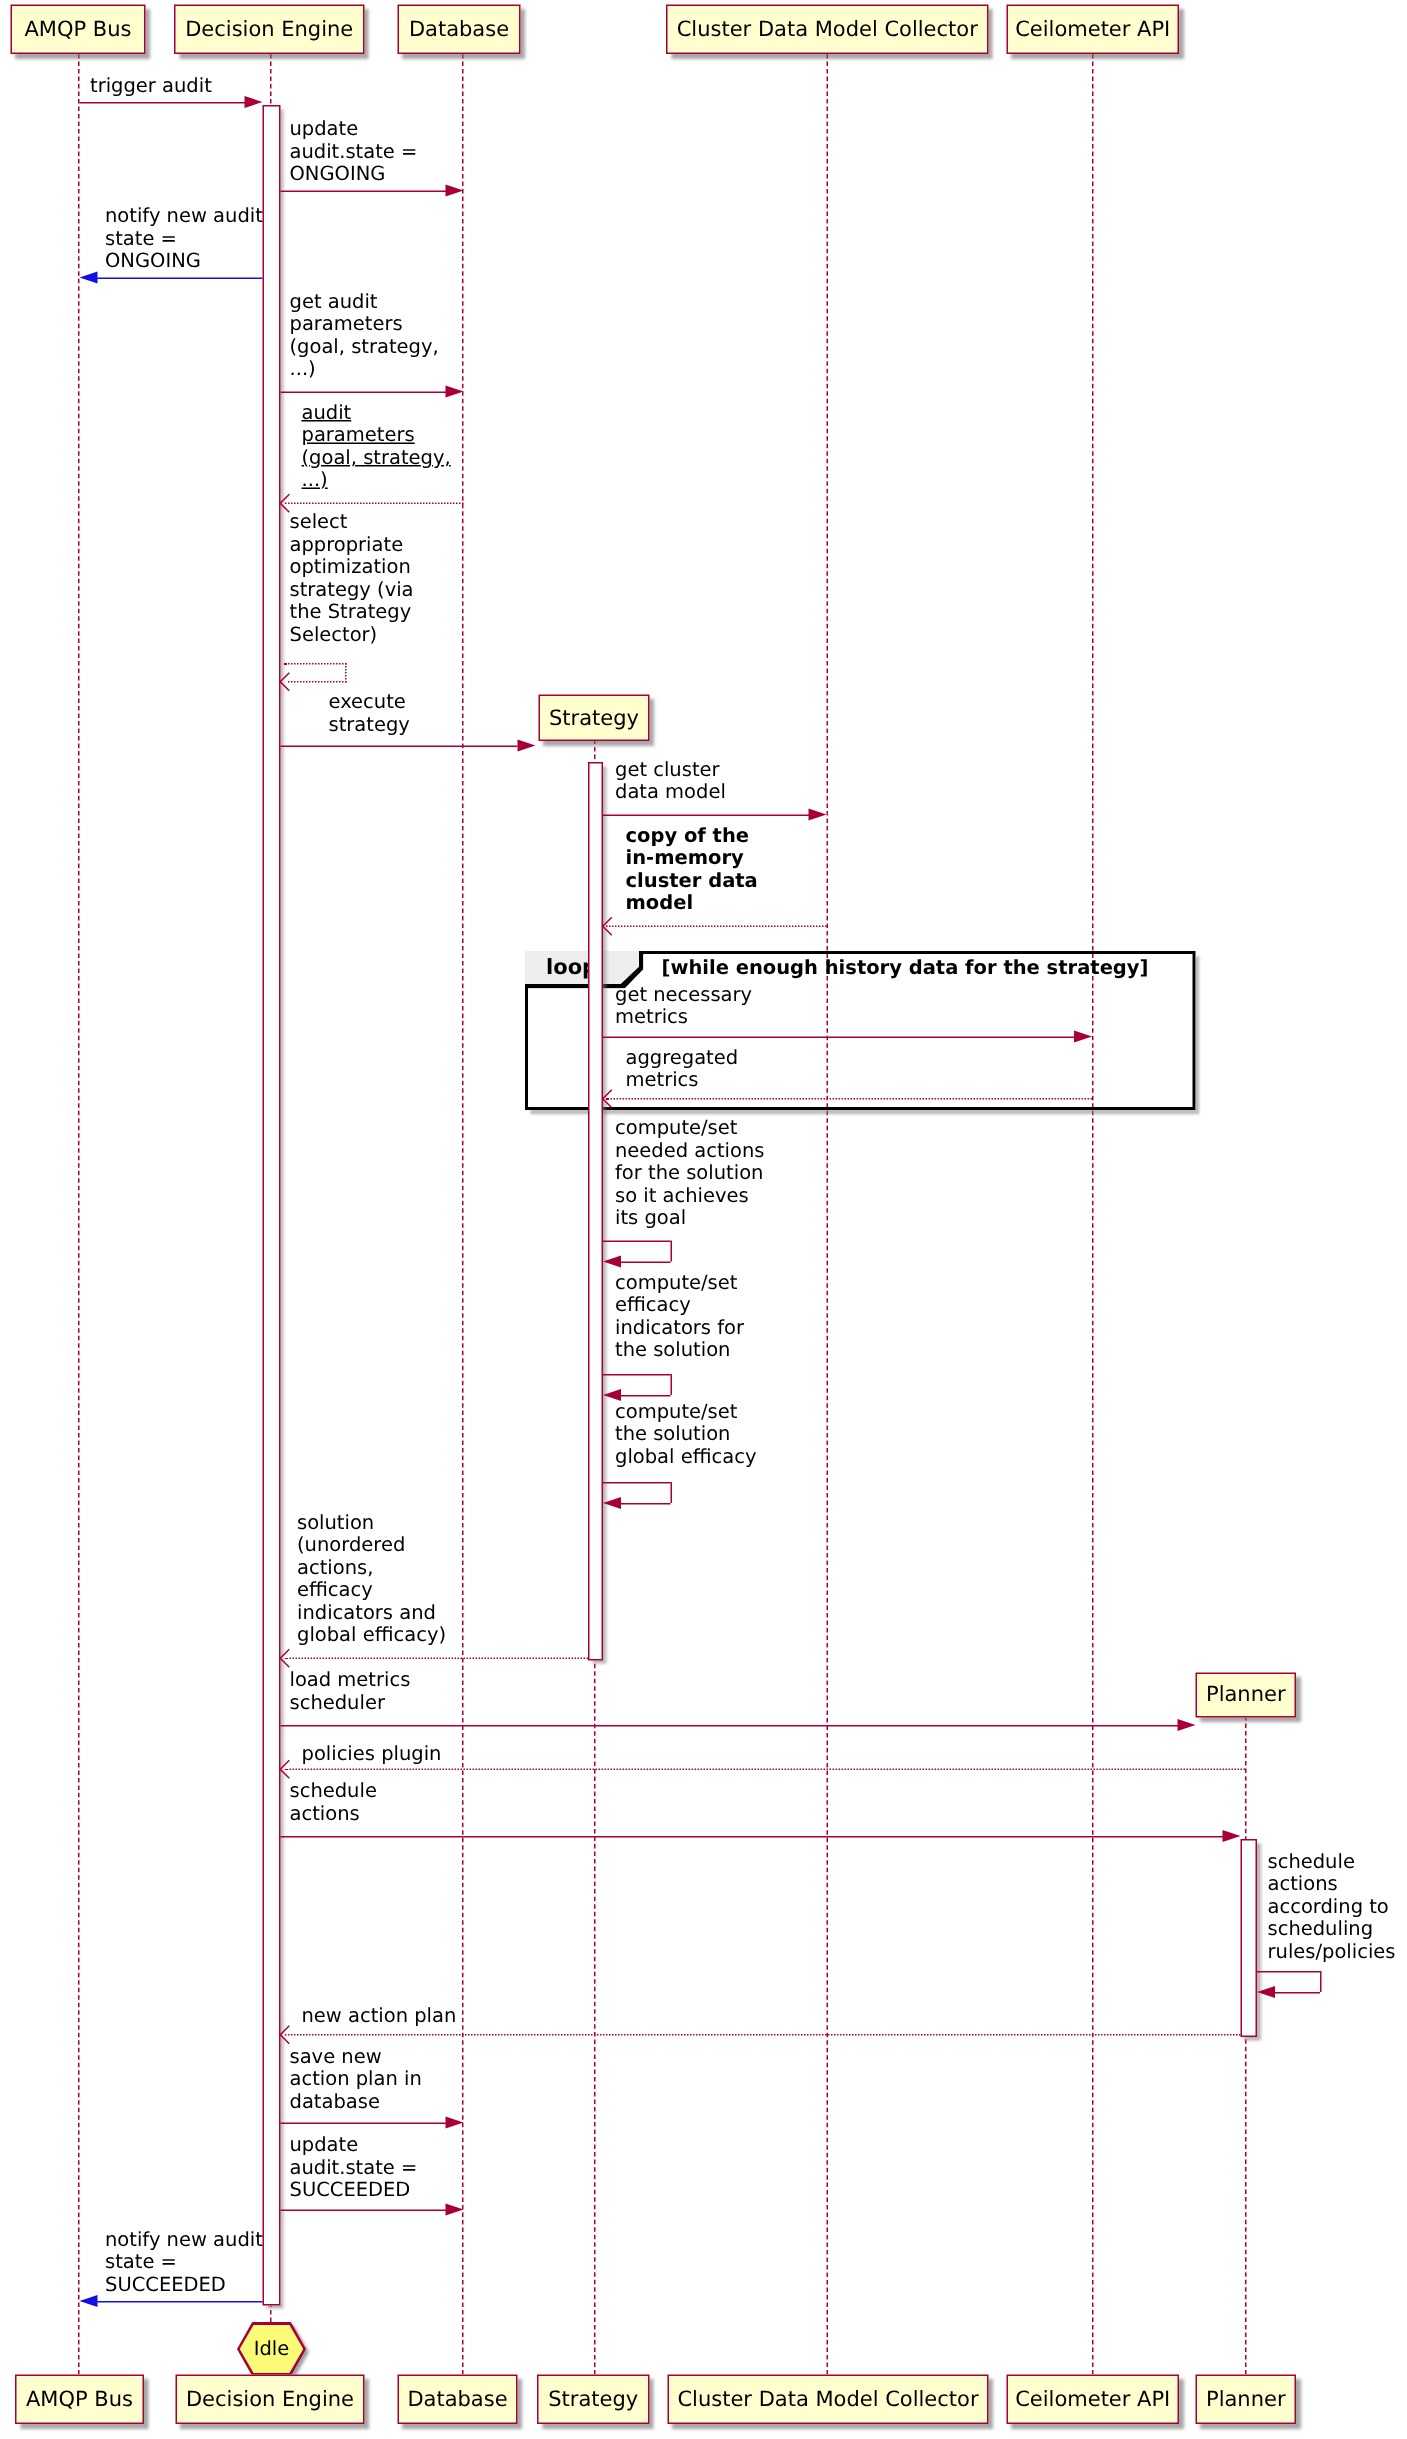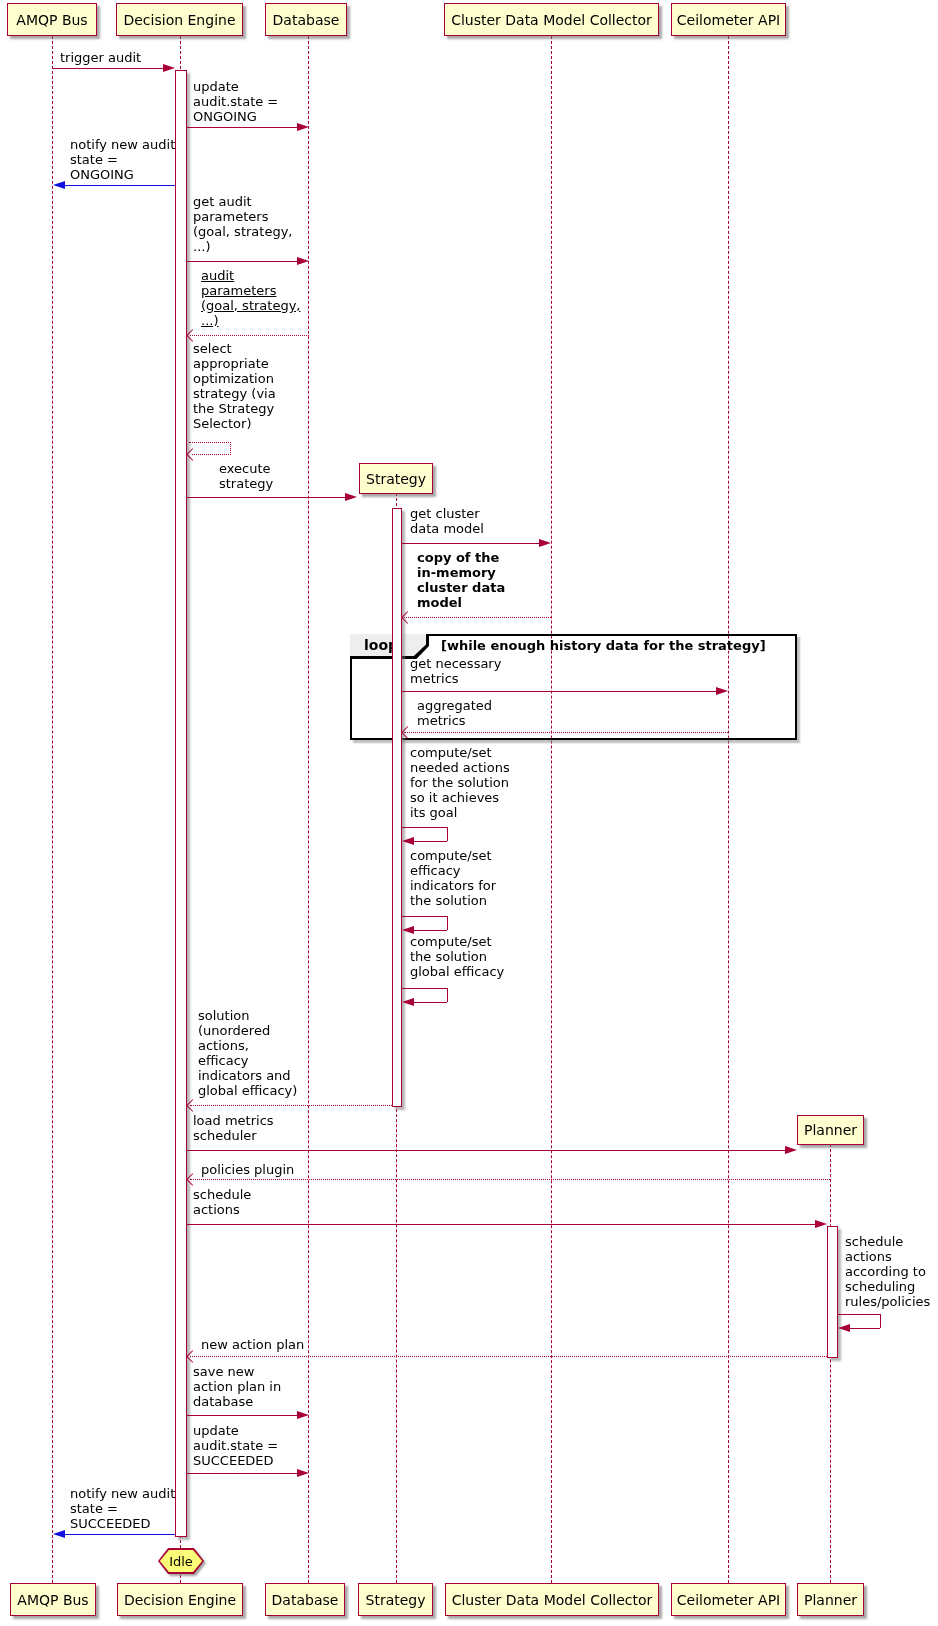--- a/index.html
+++ b/index.html
@@ -34,21 +34,21 @@
           font-size:14px; white-space:nowrap; padding:0 4px;text-align:center; }
   .loopframe { position:absolute; border:2px solid var(--frame);
                box-shadow:3px 3px 1.5px rgba(130,130,130,.5); }
   .tabwrap { position:absolute; width:79px; height:25px; }
   .tabblack { position:absolute; left:0; top:0; width:79px; height:25px; background:var(--frame);
               clip-path:polygon(0 0,100% 0,100% 48%,84% 100%,0 100%); }
   .tabfill { position:absolute; left:0; top:0; width:76px; height:22px; background:#EEEEEE;
              clip-path:polygon(0 0,100% 0,100% 48%,84% 100%,0 100%); }
   .tablabel { position:absolute; font-size:14px; font-weight:bold; }
   .cond { position:absolute; font-size:13px; font-weight:bold; }
-  .hexwrap { position:absolute; width:46px; height:26px; filter:drop-shadow(2.5px 2.5px 1px rgba(120,120,120,.7)); }
+  .hexwrap { position:absolute; width:46px; height:36px; filter:drop-shadow(2.5px 2.5px 1px rgba(120,120,120,.7)); }
   .hexout { position:absolute; inset:0; background:var(--accent);
             clip-path:polygon(0% 50%,22% 0%,78% 0%,100% 50%,78% 100%,22% 100%); }
   .hexin  { position:absolute; inset:1.8px; background:var(--hexfill);
             clip-path:polygon(0% 50%,22% 0%,78% 0%,100% 50%,78% 100%,22% 100%);
             display:flex; align-items:center; justify-content:center; font-size:13px; }
 </style>
 </head>
 <body>
 
 <div id="canvas">

